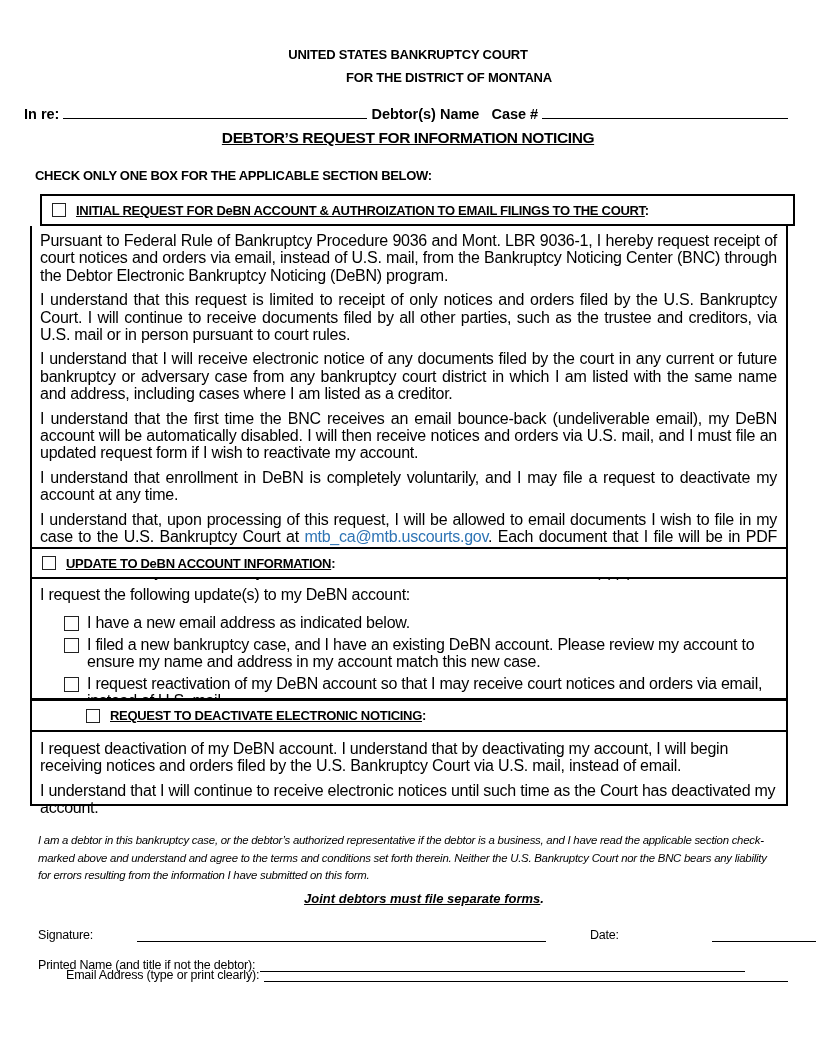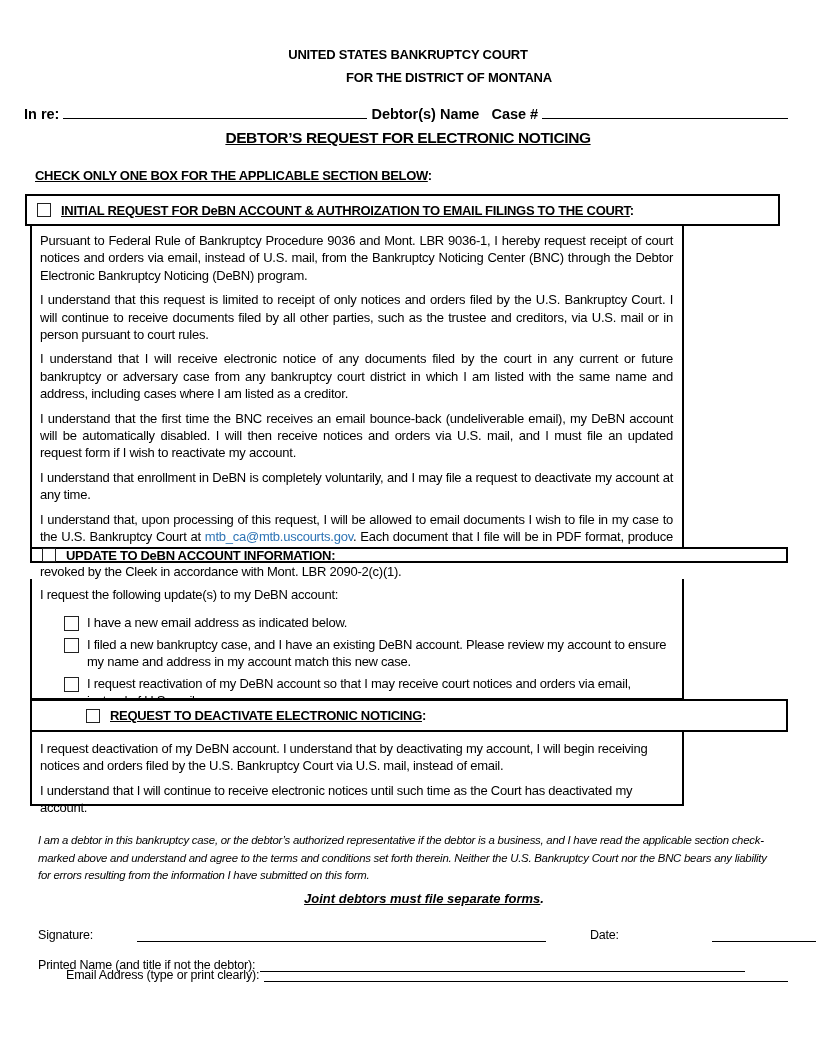--- a/index.html
+++ b/index.html
@@ -17,39 +17,39 @@
     display: flex; align-items: baseline; white-space: nowrap;
   }
   .inre .blank { display: inline-block; border-bottom: 1.5px solid #000; height: 14px; margin: 0 4px; }
   .title {
     left: 0; width: 816px; top: 129px; text-align: center; font-weight: bold;
     font-size: 15.5px; text-decoration: underline; letter-spacing: -0.4px;
   }
   .check-instr {
     left: 35px; top: 168px; font-weight: bold; font-size: 13px; letter-spacing: -0.3px;
   }
-  .check-instr .u { text-decoration: underline; }
+  .check-instr .u { }
 
   .sec-head {
-    left: 25px; width: 755px; border: 2px solid #000; background: #fff;
+    left: 40px; width: 755px; border: 2px solid #000; background: #fff;
     display: flex; align-items: center; box-sizing: border-box;
   }
   .sec-head .hlabel {
     font-weight: bold; font-size: 13px; letter-spacing: -0.3px; margin-left: 10px;
   }
   .sec-head .hlabel .u { text-decoration: underline; }
   .cbox {
     display: inline-block; width: 14px; height: 14px; border: 1px solid #222;
     background: #fff; box-sizing: border-box; flex-shrink: 0;
   }
   .sec-head .cbox { margin-left: 10px; }
 
   .sec-body {
-    left: 30px; width: 654px; border: 2px solid #000; border-top: none; box-sizing: border-box;
-    padding: 0 9px 4px 8px; font-size: 13px; line-height: 17.4px; letter-spacing: -0.25px;
+    left: 30px; width: 758px; border: 2px solid #000; border-top: none; box-sizing: border-box;
+    padding: 0 9px 4px 8px; font-size: 16px; line-height: 17.4px; letter-spacing: -0.25px;
   }
   .sec-body p { margin: 0 0 7px 0; text-align: justify; }
   .sec-body p:last-child { margin-bottom: 0; }
   .link { color: #2e74b5; }
 
   .opt { display: flex; align-items: flex-start; margin: 0 0 4px 24px; }
   .opt .cbox { margin-top: 2px; margin-right: 8px; width: 15px; height: 15px; }
   .opt span.txt { flex: 1; }
 
   .attest {
@@ -76,42 +76,42 @@
 
 <div class="abs inre">
   <span>In re:</span>
   <span class="blank" style="width:304px;"></span>
   <span>Debtor(s) Name</span>
   <span style="display:inline-block;width:12px;"></span>
   <span>Case #</span>
   <span class="blank" style="width:246px;"></span>
 </div>
 
-<div class="abs title">DEBTOR’S REQUEST FOR ELECTRONIC NOTICING</div>
+<div class="abs title">DEBTOR’S REQUEST FOR INFORMATION NOTICING</div>
 
 <div class="abs check-instr">
   <span class="u">CHECK ONLY ONE BOX FOR THE APPLICABLE SECTION BELOW</span><span>:</span>
 </div>
 
 <div class="abs sec-head" style="top:194px; height:32px;">
   <span class="cbox"></span>
   <span class="hlabel">
     <span class="u">INITIAL REQUEST FOR DeBN ACCOUNT &amp; AUTHROIZATION TO EMAIL FILINGS TO THE COURT</span><span>:</span>
   </span>
 </div>
 <div class="abs sec-body" style="top:226px; height:323px; padding-top:6px;">
   <p>Pursuant to Federal Rule of Bankruptcy Procedure 9036 and Mont. LBR 9036-1, I hereby request receipt of court notices and orders via email, instead of U.S. mail, from the Bankruptcy Noticing Center (BNC) through the Debtor Electronic Bankruptcy Noticing (DeBN) program.</p>
   <p>I understand that this request is limited to receipt of only notices and orders filed by the U.S. Bankruptcy Court. I will continue to receive documents filed by all other parties, such as the trustee and creditors, via U.S. mail or in person pursuant to court rules.</p>
   <p>I understand that I will receive electronic notice of any documents filed by the court in any current or future bankruptcy or adversary case from any bankruptcy court district in which I am listed with the same name and address, including cases where I am listed as a creditor.</p>
   <p>I understand that the first time the BNC receives an email bounce-back (undeliverable email), my DeBN account will be automatically disabled. I will then receive notices and orders via U.S. mail, and I must file an updated request form if I wish to reactivate my account.</p>
   <p>I understand that enrollment in DeBN is completely voluntarily, and I may file a request to deactivate my account at any time.</p>
   <p><span>I understand that, upon processing of this request, I will be allowed to email documents I wish to file in my case to the U.S. Bankruptcy Court at </span><span class="link">mtb_ca@mtb.uscourts.gov</span><span>. Each document that I file will be in PDF format, produce a legible electronic image, be no larger than 15 MB, and be hand signed by debtor. This authorization may be revoked by the Cleek in accordance with Mont. LBR 2090-2(c)(1).</span></p>
 </div>
 
-<div class="abs sec-head" style="top:547px; left:30px; width:758px; height:16px;">
+<div class="abs sec-head" style="top:547px; left:30px; width:758px; height:32px;">
   <span class="cbox"></span>
   <span class="hlabel">
     <span class="u">UPDATE TO DeBN ACCOUNT INFORMATION</span><span>:</span>
   </span>
 </div>
 <div class="abs sec-body" style="top:579px; height:121px; padding-top:7px;">
   <p style="margin-bottom:11px;">I request the following update(s) to my DeBN account:</p>
   <div class="opt">
     <span class="cbox"></span>
     <span class="txt">I have a new email address as indicated below.</span>

